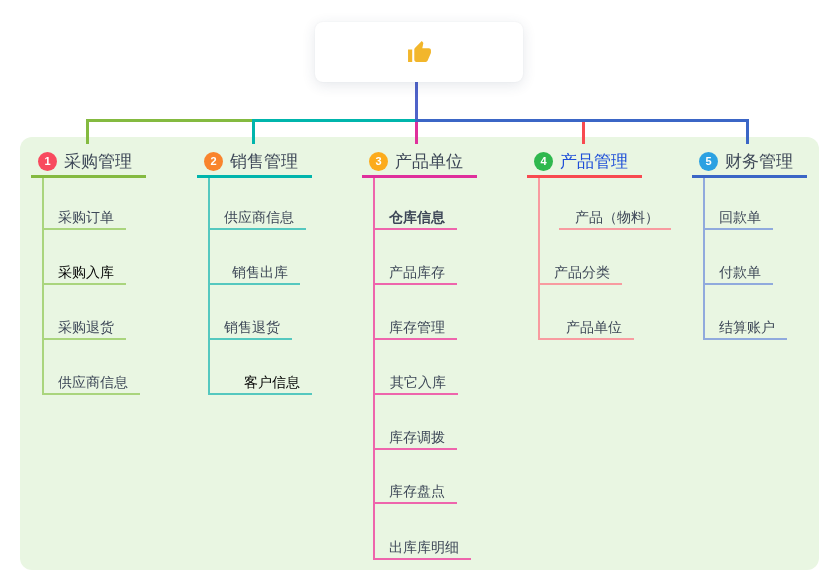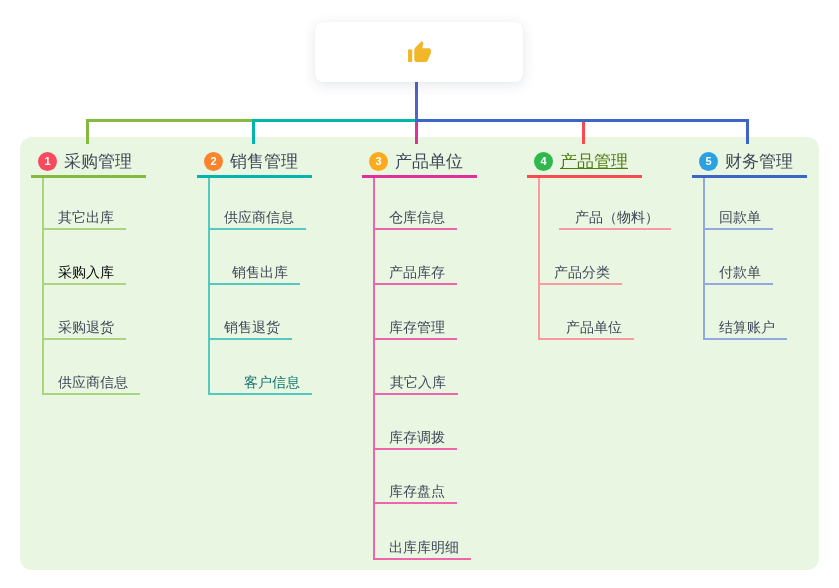--- a/index.html
+++ b/index.html
@@ -58,54 +58,54 @@
       <path d="M1 21h4V9H1v12zM23 10c0-1.1-.9-2-2-2h-6.31l.95-4.57.03-.32c0-.41-.17-.79-.44-1.06L14.17 1 7.59 7.59C7.22 7.95 7 8.45 7 9v10c0 1.1.9 2 2 2h9c.83 0 1.54-.5 1.84-1.22l3.02-7.05c.09-.23.14-.47.14-.73v-2z"></path>
     </svg>
   </div>
   <div id="branches">
       <div class="branch-col" style="left: 31px; top: 148px;">
         <div class="branch-header" style="width: 115px; border-bottom: 3px solid rgb(132, 186, 64);">
           <span class="badge" style="background: rgb(248, 74, 94);">1</span>
           <span class="branch-label" style="color: rgb(61, 71, 87);">采购管理</span>
         </div>
         <div class="vline" style="left: 11px; top: 30px; height: 217px; background: rgb(170, 213, 125);"></div>
-        <div class="child-node" style="left: 11px; top: 58px; border-bottom: 2px solid rgb(170, 213, 125); color: rgb(61, 71, 87);">其它出库</div>
+        <div class="child-node" style="left: 11px; top: 58px; border-bottom: 2px solid rgb(170, 213, 125); color: rgb(61, 71, 87);">采购订单</div>
         <div class="child-node" style="left: 11px; top: 113px; border-bottom: 2px solid rgb(170, 213, 125); color: #000000;">采购入库</div>
         <div class="child-node" style="left: 11px; top: 168px; border-bottom: 2px solid rgb(170, 213, 125); color: rgb(61, 71, 87);">采购退货</div>
         <div class="child-node" style="left: 11px; top: 223px; border-bottom: 2px solid rgb(170, 213, 125); color: rgb(61, 71, 87);">供应商信息</div>
       </div>
       <div class="branch-col" style="left: 197px; top: 148px;">
         <div class="branch-header" style="width: 115px; border-bottom: 3px solid rgb(0, 181, 172);">
           <span class="badge" style="background: rgb(249, 132, 45);">2</span>
           <span class="branch-label" style="color: rgb(61, 71, 87);">销售管理</span>
         </div>
         <div class="vline" style="left: 11px; top: 30px; height: 217px; background: rgb(85, 200, 191);"></div>
         <div class="child-node" style="left: 11px; top: 58px; border-bottom: 2px solid rgb(85, 200, 191); color: rgb(61, 71, 87);">供应商信息</div>
         <div class="child-node" style="left: 11px; top: 113px; border-bottom: 2px solid rgb(85, 200, 191); color: rgb(61, 71, 87); padding-left: 24px;">销售出库</div>
         <div class="child-node" style="left: 11px; top: 168px; border-bottom: 2px solid rgb(85, 200, 191); color: rgb(61, 71, 87);">销售退货</div>
-        <div class="child-node" style="left: 11px; top: 223px; border-bottom: 2px solid rgb(85, 200, 191); color: #0f766e; padding-left: 36px;">客户信息</div>
+        <div class="child-node" style="left: 11px; top: 223px; border-bottom: 2px solid rgb(85, 200, 191); color: #000000; padding-left: 36px;">客户信息</div>
       </div>
       <div class="branch-col" style="left: 362px; top: 148px;">
         <div class="branch-header" style="width: 115px; border-bottom: 3px solid rgb(223, 48, 156);">
           <span class="badge" style="background: rgb(252, 171, 28);">3</span>
           <span class="branch-label" style="color: rgb(61, 71, 87);">产品单位</span>
         </div>
         <div class="vline" style="left: 11px; top: 30px; height: 382px; background: rgb(238, 101, 172);"></div>
-        <div class="child-node" style="left: 11px; top: 58px; border-bottom: 2px solid rgb(238, 101, 172); color: rgb(61, 71, 87);">仓库信息</div>
+        <div class="child-node" style="left: 11px; top: 58px; border-bottom: 2px solid rgb(238, 101, 172); color: rgb(61, 71, 87); font-weight: bold;">仓库信息</div>
         <div class="child-node" style="left: 11px; top: 113px; border-bottom: 2px solid rgb(238, 101, 172); color: rgb(61, 71, 87);">产品库存</div>
         <div class="child-node" style="left: 11px; top: 168px; border-bottom: 2px solid rgb(238, 101, 172); color: rgb(61, 71, 87);">库存管理</div>
         <div class="child-node" style="left: 12px; top: 223px; border-bottom: 2px solid rgb(238, 101, 172); color: rgb(61, 71, 87); text-align: right;">其它入库</div>
         <div class="child-node" style="left: 11px; top: 278px; border-bottom: 2px solid rgb(238, 101, 172); color: rgb(61, 71, 87);">库存调拨</div>
         <div class="child-node" style="left: 11px; top: 332px; border-bottom: 2px solid rgb(238, 101, 172); color: rgb(61, 71, 87);">库存盘点</div>
         <div class="child-node" style="left: 11px; top: 388px; border-bottom: 2px solid rgb(238, 101, 172); color: rgb(61, 71, 87);">出库库明细</div>
       </div>
       <div class="branch-col" style="left: 527px; top: 148px;">
         <div class="branch-header" style="width: 115px; border-bottom: 3px solid rgb(248, 74, 80);">
           <span class="badge" style="background: rgb(47, 184, 78);">4</span>
-          <span class="branch-label" style="color: #4d7c0f; text-decoration: underline;">产品管理</span>
+          <span class="branch-label" style="color: #1d4ed8;">产品管理</span>
         </div>
         <div class="vline" style="left: 11px; top: 30px; height: 162px; background: rgb(248, 155, 160);"></div>
         <div class="child-node" style="left: 11px; top: 58px; border-bottom: 2px solid rgb(248, 155, 160); color: rgb(61, 71, 87); margin-left: 21px;">产品（物料）</div>
         <div class="child-node" style="left: 11px; top: 113px; border-bottom: 2px solid rgb(248, 155, 160); color: rgb(61, 71, 87);">产品分类</div>
         <div class="child-node" style="left: 11px; top: 168px; border-bottom: 2px solid rgb(248, 155, 160); color: rgb(61, 71, 87); padding-left: 28px;">产品单位</div>
       </div>
       <div class="branch-col" style="left: 692px; top: 148px;">
         <div class="branch-header" style="width: 115px; border-bottom: 3px solid rgb(59, 102, 198);">
           <span class="badge" style="background: rgb(43, 161, 226);">5</span>
           <span class="branch-label" style="color: rgb(61, 71, 87);">财务管理</span>

